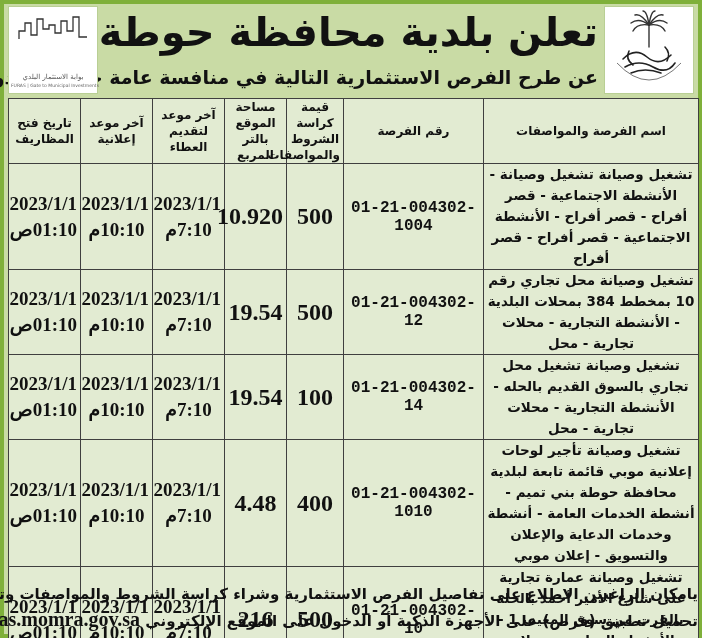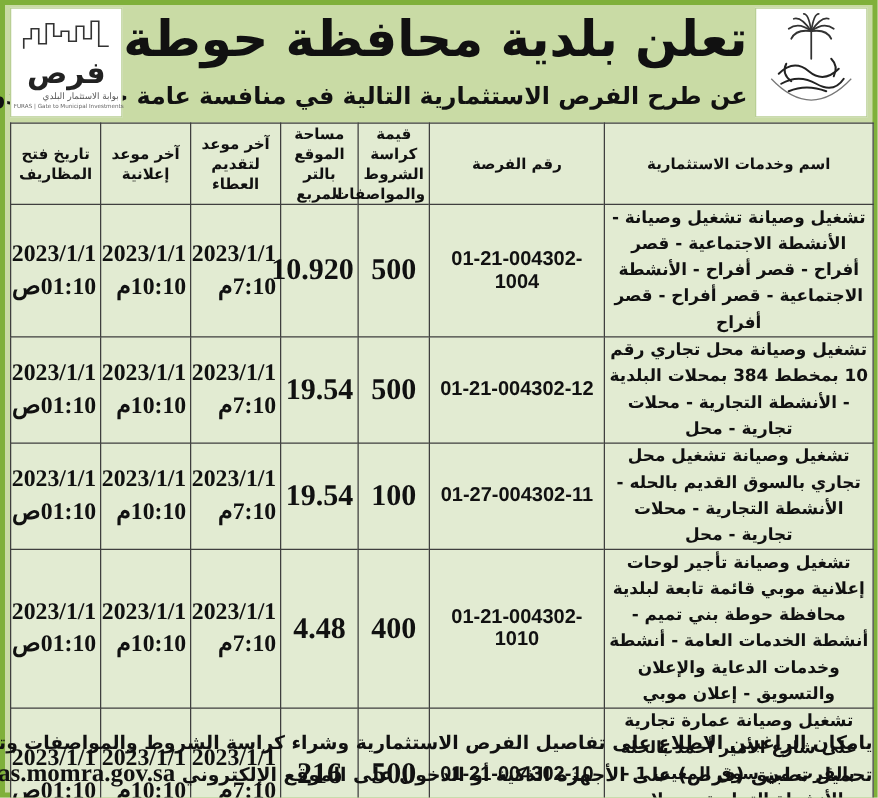--- a/index.html
+++ b/index.html
@@ -47,47 +47,47 @@
     border: 1px solid #3f3f3f; text-align: center; vertical-align: middle;
     padding: 0 3px; color: #111;
   }
   table.grid th {
     font-weight: bold; font-size: 12px; line-height: 16px; height: 54px;
   }
   td.name {
     font-weight: bold; font-size: 13.5px; line-height: 21px; padding: 2px 4px;
   }
   td.num {
-    font-family: Liberation Sans, sans-serif; font-weight: bold; font-size: 16px;
+    font-family: Liberation Mono, monospace; font-weight: bold; font-size: 16px;
     direction: ltr;
   }
   td.big {
     font-family: "Liberation Serif", serif; font-weight: bold; font-size: 24px;
   }
   td.date {
     font-family: "Liberation Serif", serif; font-weight: bold; font-size: 19px;
     line-height: 26px; padding: 0 2px;
   }
-  td.date span { display: block; white-space: nowrap; text-align: right; }
+  td.date span { display: block; white-space: nowrap; }
   .footer {
     position: absolute; left: 0; top: 578px; width: 694px; height: 52px;
     text-align: center; direction: rtl; font-weight: bold; color: #111;
   }
   .footer .line1 { font-size: 15px; line-height: 24px; white-space: nowrap; }
   .footer .line2 { font-size: 15px; line-height: 26px; white-space: nowrap; }
   .footer .url {
     font-family: "Liberation Serif", serif; font-size: 20px; direction: ltr;
     unicode-bidi: embed;
   }
   .furas-word {
     position: absolute; left: 8px; top: 38px; width: 72px; text-align: center;
     font-size: 24px; font-weight: bold; color: #222; direction: rtl; line-height: 26px;
   }
   .furas-sub1 {
-    position: absolute; left: 2px; top: 66px; width: 84px; text-align: right;
+    position: absolute; left: 2px; top: 66px; width: 84px; text-align: center;
     font-size: 7px; color: #555; direction: rtl; line-height: 9px;
   }
   .furas-sub2 {
     position: absolute; left: 2px; top: 76px; width: 84px; text-align: center;
     font-size: 4.5px; color: #666; line-height: 6px; white-space: nowrap;
   }
 </style>
 </head>
 <body>
 
@@ -121,39 +121,38 @@
       </svg>
     </div>
 
     <div class="title">تعلن بلدية محافظة حوطة بني تميم</div>
     <div class="subtitle">عن طرح الفرص الاستثمارية التالية في منافسة عامة حسب الجدول التالي :</div>
 
     <div class="logo-left">
       <svg width="88" height="36" viewBox="0 0 88 36" style="position:absolute;left:0;top:2px;">
         <path d="M10 30 L10 22 L16 22 L16 14 L22 14 L22 26 L28 26 L28 10 L34 10 L34 20 L40 20 L40 16 L46 16 L46 24 L52 24 L52 12 L58 12 L58 22 L64 22 L64 8 L70 8 L70 28 L78 28" stroke="#333" stroke-width="1.3" fill="none"></path>
       </svg>
-      <div class="furas-word">فرص</div>
       <div class="furas-sub1">بوابة الاستثمار البلدي</div>
       <div class="furas-sub2">FURAS | Gate to Municipal Investments</div>
     </div>
   </div>
 
   <table class="grid">
     <colgroup>
       <col style="width:215px">
       <col style="width:140px">
       <col style="width:57px">
       <col style="width:62px">
       <col style="width:72px">
       <col style="width:72px">
       <col style="width:72px">
     </colgroup>
     <thead>
       <tr>
-        <th>اسم وخدمات الاستثمارية</th>
+        <th>اسم الفرصة والمواصفات</th>
         <th>رقم الفرصة</th>
         <th>قيمة كراسة الشروط والمواصفات</th>
         <th>مساحة الموقع بالتر المربع</th>
         <th>آخر موعد لتقديم العطاء</th>
         <th>آخر موعد إعلانية</th>
         <th>تاريخ فتح المظاريف</th>
       </tr>
     </thead>
     <tbody>
       <tr style="height:90px">
@@ -189,21 +188,21 @@
           <span>10:10م</span>
         </td>
         <td class="date">
           <span>2023/1/1</span>
           <span>01:10ص</span>
         </td>
       </tr>
 
       <tr style="height:67px">
         <td class="name">تشغيل وصيانة تشغيل محل تجاري بالسوق القديم بالحله - الأنشطة التجارية - محلات تجارية - محل</td>
-        <td class="num">01-27-004302-11</td>
+        <td class="num">01-21-004302-14</td>
         <td class="big">100</td>
         <td class="big">19.54</td>
         <td class="date">
           <span>2023/1/1</span>
           <span>7:10م</span>
         </td>
         <td class="date">
           <span>2023/1/1</span>
           <span>10:10م</span>
         </td>

